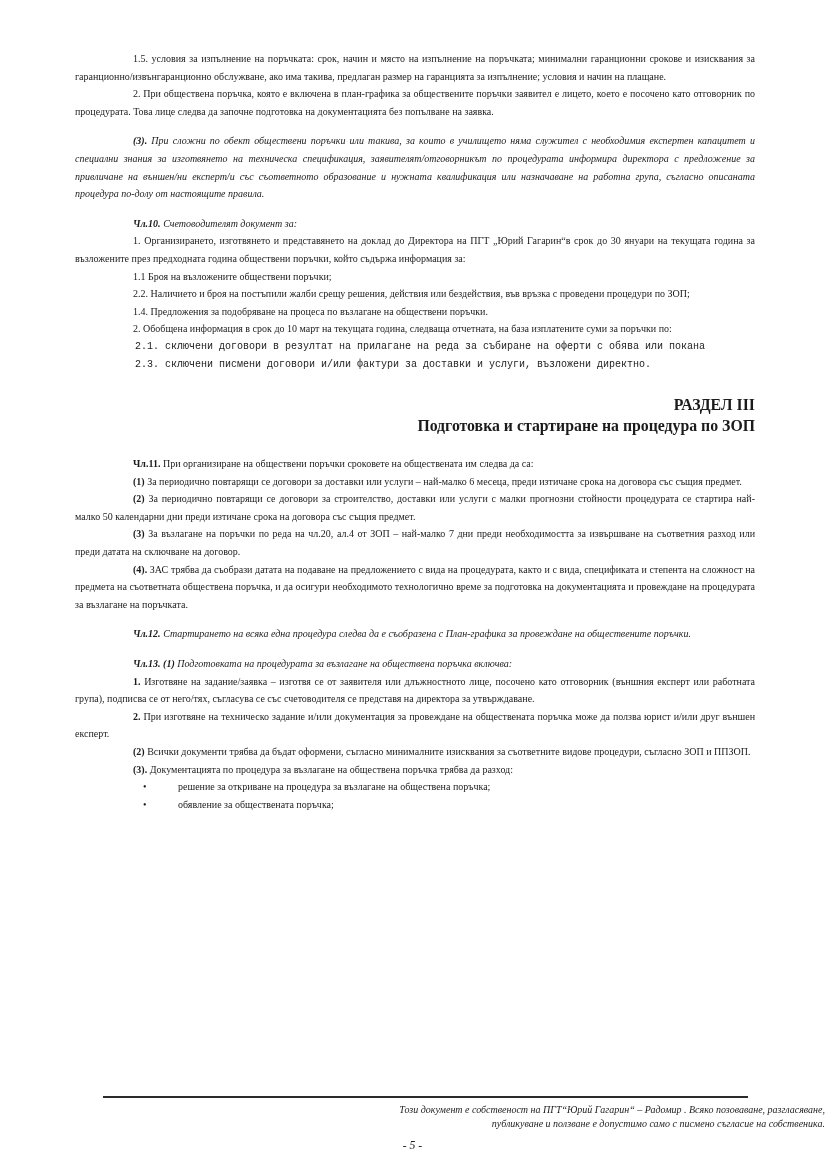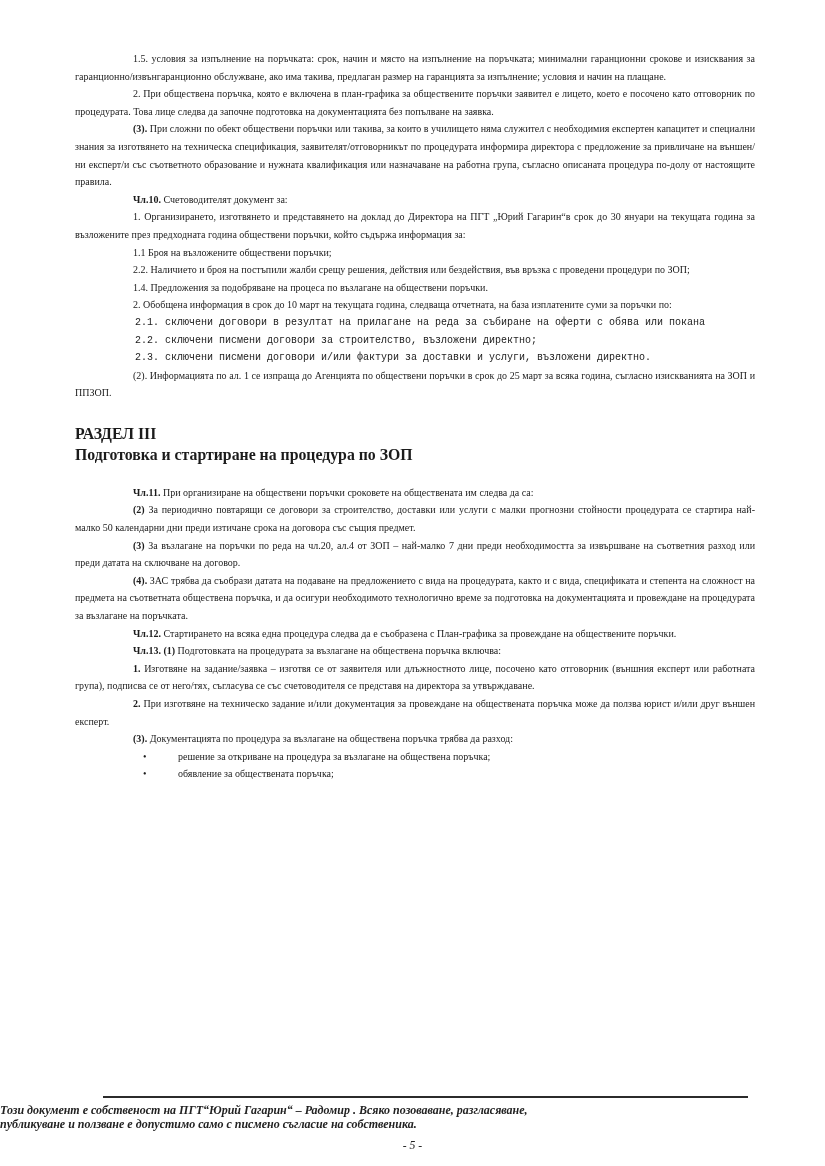--- a/index.html
+++ b/index.html
@@ -16,63 +16,62 @@
     padding: 50px 70px 0 75px;
   }
   p.para {
     margin: 0;
     font-size: 10px;
     line-height: 17.6px;
     text-align: justify;
     text-indent: 58px;
   }
   p.para b { font-weight: bold; }
-  p.gap { margin-top: 0; }
+  p.gap { margin-top: 12px; font-style: italic; }
   p.hang {
     text-indent: -43px;
     padding-left: 103px;
     font-family: Liberation Mono, monospace;
   }
   p.bullet {
     position: relative;
     text-indent: 0;
     padding-left: 103px;
   }
   p.bullet .bdot {
     position: absolute;
     left: 68px;
     top: 0;
   }
   .heading {
     margin-top: 21px;
     margin-bottom: 19px;
-    text-align: left;
+    text-align: right;
     font-weight: bold;
     font-size: 15.8px;
     line-height: 21px;
   }
   .footer {
     position: absolute;
     left: 0;
     right: 0;
     bottom: 14px;
   }
   .footer-rule {
     margin-left: 103px;
     width: 645px;
     border-top: 2px solid #2b2b2b;
     margin-bottom: 5px;
   }
   .footer-text {
-    text-align: left;
+    text-align: right;
     font-style: italic;
-    font-size: 12px;
+    font-size: 10px;
     line-height: 14.6px;
     color: #222;
-    font-weight: bold;
   }
   .page-num {
     text-align: center;
     font-style: italic;
     font-size: 11.6px;
     margin-top: 7px;
     color: #222;
   }
 </style>
 </head>
@@ -94,48 +93,48 @@
 
   <p class="para"><b></b><span>2.2. Наличието и броя на постъпили жалби срещу решения, действия или бездействия, във връзка с проведени процедури по ЗОП;</span></p>
 
 
   <p class="para"><b></b><span>1.4. Предложения за подобряване на процеса по възлагане на обществени поръчки.</span></p>
 
   <p class="para"><b></b><span>2. Обобщена информация в срок до 10 март на текущата година, следваща отчетната, на база изплатените суми за поръчки по:</span></p>
 
   <p class="para hang"><b></b><span>2.1. сключени договори в резултат на прилагане на реда за събиране на оферти с обява или покана</span></p>
 
-  <p class="para hang"><b></b><span>2.2. сключени писмени договори за строителство, възложени директно;</span></p>
 
   <p class="para hang"><b></b><span>2.3. сключени писмени договори и/или фактури за доставки и услуги, възложени директно.</span></p>
 
-  <p class="para"><b></b><span>(2). Информацията по ал. 1 се изпраща до Агенцията по обществени поръчки в срок до 25 март за всяка година, съгласно изискванията на ЗОП и ППЗОП.</span></p>
 
   <div class="heading">
     <div>РАЗДЕЛ III</div>
     <div>Подготовка и стартиране на процедура по ЗОП</div>
   </div>
 
   <p class="para"><b>Чл.11.</b><span> При организиране на обществени поръчки сроковете на обществената им следва да са:</span></p>
 
+  <p class="para"><b>(1)</b><span> За периодично повтарящи се договори за доставки или услуги – най-малко 6 месеца, преди изтичане срока на договора със същия предмет.</span></p>
 
   <p class="para"><b>(2)</b><span> За периодично повтарящи се договори за строителство, доставки или услуги с малки прогнозни стойности процедурата се стартира най-малко 50 календарни дни преди изтичане срока на договора със същия предмет.</span></p>
 
   <p class="para"><b>(3)</b><span> За възлагане на поръчки по реда на чл.20, ал.4 от ЗОП – най-малко 7 дни преди необходимостта за извършване на съответния разход или преди датата на сключване на договор.</span></p>
 
   <p class="para"><b>(4).</b><span> ЗАС трябва да съобрази датата на подаване на предложението с вида на процедурата, както и с вида, спецификата и степента на сложност на предмета на съответната обществена поръчка, и да осигури необходимото технологично време за подготовка на документацията и провеждане на процедурата за възлагане на поръчката.</span></p>
 
   <p class="para gap"><b>Чл.12.</b><span> Стартирането на всяка една процедура следва да е съобразена с План-графика за провеждане на обществените поръчки.</span></p>
 
   <p class="para gap"><b>Чл.13. (1)</b><span> Подготовката на процедурата за възлагане на обществена поръчка включва:</span></p>
 
   <p class="para"><b>1.</b><span> Изготвяне на задание/заявка – изготвя се от заявителя или длъжностното лице, посочено като отговорник (външния експерт или работната група), подписва се от него/тях, съгласува се със счетоводителя се представя на директора за утвърждаване.</span></p>
 
   <p class="para"><b>2.</b><span> При изготвяне на техническо задание и/или документация за провеждане на обществената поръчка може да ползва юрист и/или друг външен експерт.</span></p>
 
+  <p class="para"><b>(2)</b><span> Всички документи трябва да бъдат оформени, съгласно минималните изисквания за съответните видове процедури, съгласно ЗОП и ППЗОП.</span></p>
 
   <p class="para"><b>(3).</b><span> Документацията по процедура за възлагане на обществена поръчка трябва да разход:</span></p>
 
   <p class="para bullet"><span class="bdot">•</span><span>решение за откриване на процедура за възлагане на обществена поръчка;</span></p>
 
   <p class="para bullet"><span class="bdot">•</span><span>обявление за обществената поръчка;</span></p>
 
 </div>
 
 <div class="footer">

